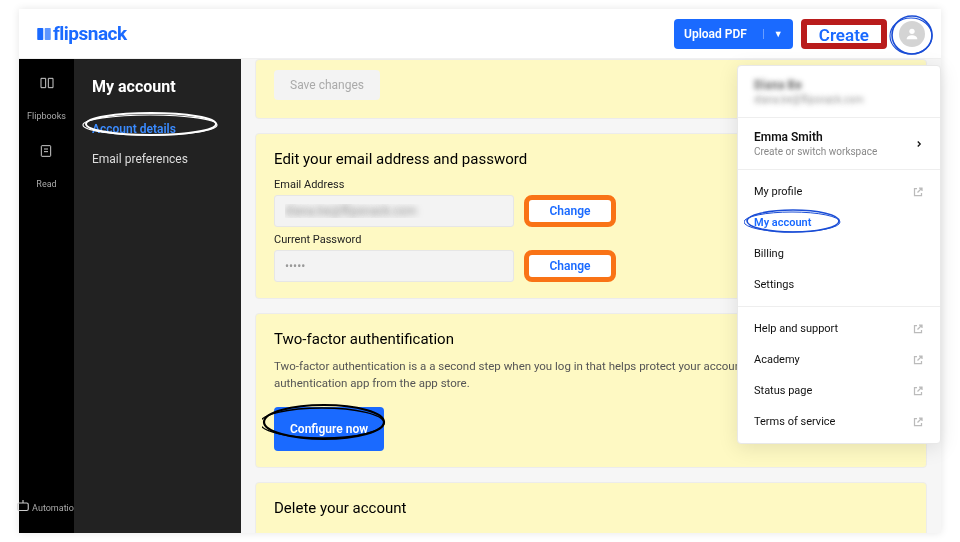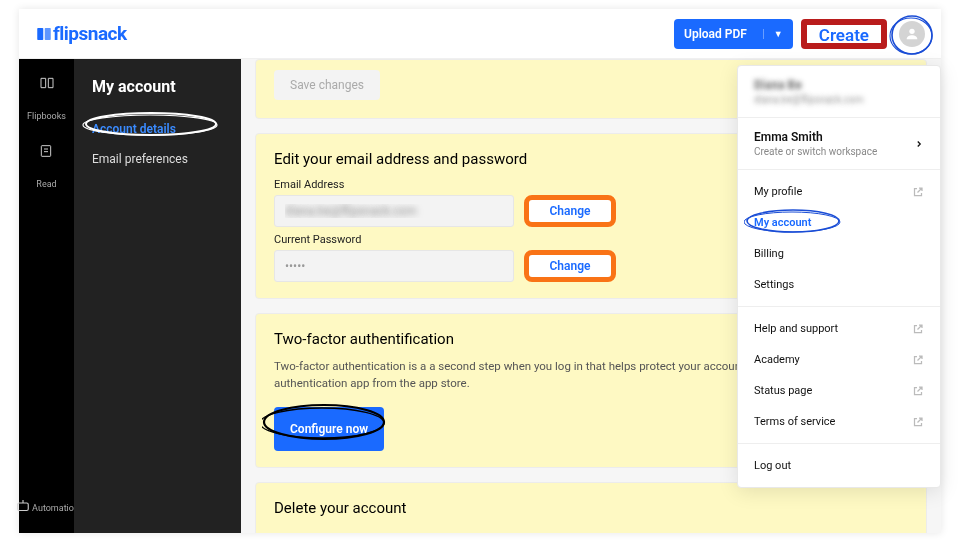--- a/index.html
+++ b/index.html
@@ -218,20 +218,15 @@
             <path d="M14 4h6v6M20 4l-9 9M19 14v5H5V5h5"></path>
           </svg>
       </div>
       <div class="dd-item">
         <span>Terms of service</span>
         <svg class="ext" viewBox="0 0 24 24" fill="none" stroke="currentColor" stroke-width="2.5">
             <path d="M14 4h6v6M20 4l-9 9M19 14v5H5V5h5"></path>
           </svg>
       </div>
     </div>
-    <div class="dd-group">
-      <div class="dd-item">
-        <span>Log out</span>
-      </div>
-    </div>
   </div>
 
 </div>
 
 </body></html>

